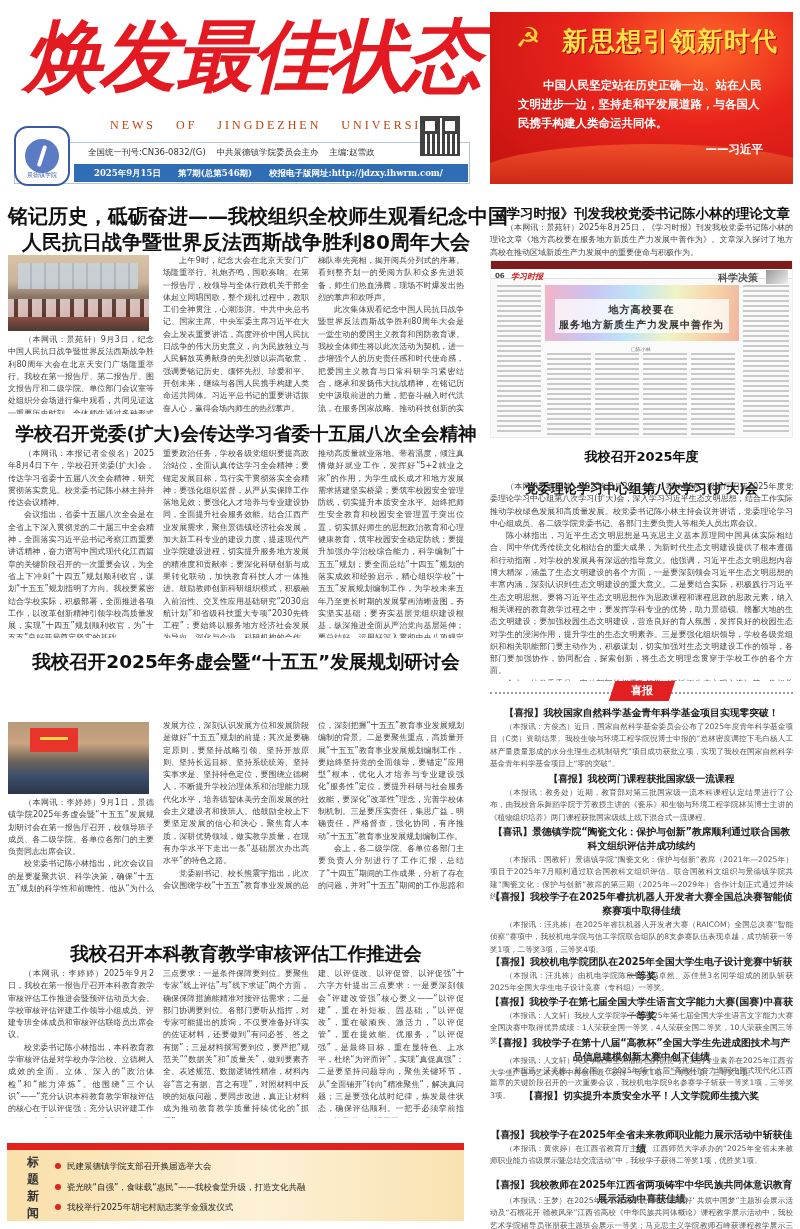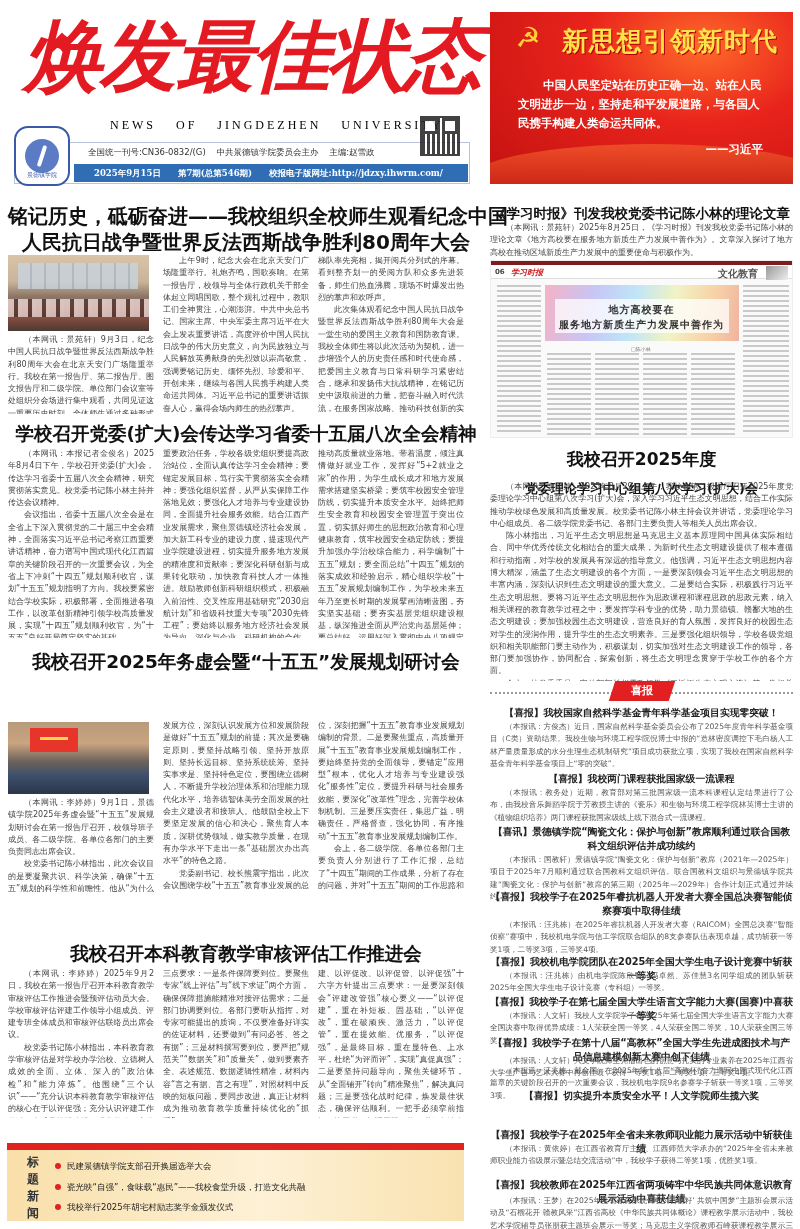--- a/index.html
+++ b/index.html
@@ -5,21 +5,21 @@
   * { box-sizing: border-box; margin: 0; padding: 0; }
   html, body { width: 800px; height: 1229px; background: #ffffff; overflow: hidden; }
   body { font-family: "DejaVu Sans", "Liberation Sans", sans-serif; color: #222; position: relative; }
 
   
   .masthead { position: absolute; left: 8px; top: 0; width: 460px; height: 190px; }
   .mast-title { position: absolute; left: 16px; top: 6px; width: 440px; height: 100px;
     font-family: "DejaVu Serif", "Liberation Serif", serif; font-weight: bold; font-style: italic;
     font-size: 78px; line-height: 100px; color: #e31a22; letter-spacing: -2px; white-space: nowrap; }
   .mast-en { position: absolute; left: 102px; top: 118px; font-family: "Liberation Serif", "DejaVu Serif", serif;
-    font-size: 12px; letter-spacing: 3px; color: #000000; white-space: nowrap; }
+    font-size: 12px; letter-spacing: 3px; color: #c2410c; white-space: nowrap; }
   .mast-en span { margin-right: 14px; }
   .mast-logo { position: absolute; left: 6px; top: 126px; width: 56px; height: 60px;
     border: 2px solid #3a5aa8; border-radius: 14px; background: #fff; display: flex; align-items: center; justify-content: center; }
   .mast-logo-inner { width: 34px; height: 34px; border-radius: 50%; background: #5b7bc4; position: relative; }
   .mast-logo-inner::after { content: ""; position: absolute; left: 15px; top: 6px; width: 4px; height: 22px; background: #fff; transform: rotate(18deg); border-radius: 2px; }
   .mast-logo-text { position: absolute; bottom: 4px; left: 0; width: 100%; text-align: center; font-size: 6px; color: #3a5aa8; }
   .mast-infobox { position: absolute; left: 6px; top: 142px; width: 456px; height: 42px; border: 1px solid #b8c4d8; }
   .mast-info1 { position: absolute; left: 80px; top: 147px; font-size: 8.5px; color: #333; white-space: nowrap; }
   .mast-info1 span { margin-right: 8px; }
   .mast-bar { position: absolute; left: 66px; top: 164px; width: 394px; height: 18px; background: #2f6db5;
@@ -53,41 +53,41 @@
   .a1-h { left: 8px; top: 203px; width: 476px; font-size: 20px; line-height: 26px; }
   .a1-photo { left: 8px; top: 255px; width: 141px; height: 76px;
     background: linear-gradient(180deg, #d9c4a8 0%, #c9b49a 35%, #8a7566 55%, #b15a4a 70%, #4b3a33 100%); }
   .a1-photo::before { content: ""; position: absolute; left: 10px; top: 8px; width: 120px; height: 26px; background: repeating-linear-gradient(90deg, #c7d4de 0 12px, #aab9c6 12px 14px); opacity: .8; }
   .a1-photo::after { content: ""; position: absolute; left: 0; top: 44px; width: 141px; height: 18px; background: repeating-linear-gradient(90deg, #f2f2f2 0 6px, #3a2e2a 6px 10px, #f6f6f6 10px 14px); opacity: .65; }
 
   
   .a2-h { left: 490px; top: 205px; width: 303px; font-size: 13.5px; }
   .a2-lead { left: 490px; top: 222px; width: 303px; }
   .a2-clip { position: absolute; left: 490px; top: 260px; width: 303px; height: 178px; background: #fafafa; border: 1px solid #eee; overflow: hidden; }
-  .a2-clip-top { position: absolute; left: 0; top: 0; width: 100%; height: 18px; border-top: 4px solid #7f1d1d; border-bottom: 1px solid #ddd; background: #fff; }
+  .a2-clip-top { position: absolute; left: 0; top: 0; width: 100%; height: 18px; border-top: 8px solid #7f1d1d; border-bottom: 1px solid #ddd; background: #fff; }
   .a2-clip-page { position: absolute; left: 4px; top: 3px; font-size: 7px; font-weight: bold; color: #444; }
   .a2-clip-brand { position: absolute; left: 20px; top: 2px; font-size: 8px; color: #c22; font-weight: bold; font-style: italic; }
   .a2-clip-section { position: absolute; right: 34px; top: 2px; font-size: 10px; font-weight: bold; color: #555; }
   .a2-clip-glyph { position: absolute; right: 4px; top: 1px; width: 22px; height: 14px; background: linear-gradient(135deg, #999, #eee); }
   .a2-clip-banner { position: absolute; left: 54px; top: 24px; width: 194px; height: 56px;
     background: linear-gradient(100deg, #f4b2c6 0%, #c7c6f5 25%, #bfe5f7 45%, #f1f3c4 65%, #f7d1a6 85%, #f0b3a0 100%); }
   .a2-clip-banner-in { position: absolute; left: 10px; top: 14px; width: 174px; height: 34px; background: rgba(255,255,255,.75); }
   .a2-clip-t1 { position: absolute; left: 0; top: 42px; width: 100%; text-align: center; font-family: "DejaVu Serif", serif; font-size: 10px; font-weight: bold; color: #333; letter-spacing: 1px; }
   .a2-clip-t2 { position: absolute; left: 0; top: 57px; width: 100%; text-align: center; font-family: "DejaVu Serif", serif; font-size: 10px; font-weight: bold; color: #333; letter-spacing: 1px; }
   .a2-clip-author { position: absolute; left: 140px; top: 85px; font-size: 5px; color: #777; }
   .fake-text { position: absolute; background: repeating-linear-gradient(180deg, #b9b9b9 0 2px, transparent 2px 5px); opacity: .75; }
 
   
   .a3-h { left: 8px; top: 421px; width: 476px; font-size: 18.5px; }
   .a3-c1 { left: 8px; top: 448px; width: 146px; height: 190px; }
   .a3-c2 { left: 163px; top: 448px; width: 146px; height: 190px; }
   .a3-c3 { left: 318px; top: 448px; width: 146px; height: 190px; }
 
   
-  .a4-h1 { left: 490px; top: 448px; width: 303px; font-size: 17px; }
+  .a4-h1 { left: 490px; top: 448px; width: 303px; font-size: 13px; }
   .a4-h2 { left: 490px; top: 464px; width: 303px; font-size: 13px; margin-top: 16px; }
   .a4-body { left: 490px; top: 481px; width: 303px; height: 200px; }
 
   
   .xb-line { position: absolute; left: 490px; top: 692px; width: 303px; border-top: 2px dotted #999; }
   .xb-tag { position: absolute; left: 612px; top: 681px; width: 60px; height: 20px; background: #e32021; color: #fff; font-size: 11px; line-height: 20px; text-align: center; font-weight: bold; transform: skewX(-18deg); }
   .xb-tag span { display: inline-block; transform: skewX(18deg); }
 
   
   .xb-item-h { position: absolute; left: 490px; width: 303px; text-align: center; font-size: 9.8px; font-weight: bold; color: #222; line-height: 14px; }
@@ -172,21 +172,21 @@
 </div>
 
 <div class="headline a2-h">《学习时报》刊发我校党委书记陈小林的理论文章</div>
 <div class="body-col a2-lead">
   <p>（本网讯：景苑轩）2025年8月25日，《学习时报》刊发我校党委书记陈小林的理论文章《地方高校要在服务地方新质生产力发展中善作为》。文章深入探讨了地方高校在推动区域新质生产力发展中的重要使命与积极作为。</p>
 </div>
 <div class="a2-clip">
   <div class="a2-clip-top">
     <span class="a2-clip-page">06</span>
     <span class="a2-clip-brand">学习时报</span>
-    <span class="a2-clip-section">文化教育</span>
+    <span class="a2-clip-section">科学决策</span>
     <span class="a2-clip-glyph"></span>
   </div>
   <div class="fake-text" style="left:6px;top:24px;width:44px;height:150px;"></div>
   <div class="a2-clip-banner">
     <div class="a2-clip-banner-in"></div>
   </div>
   <div class="a2-clip-t1">地方高校要在</div>
   <div class="a2-clip-t2">服务地方新质生产力发展中善作为</div>
   <div class="a2-clip-author">□陈小林</div>
   <div class="fake-text" style="left:56px;top:92px;width:44px;height:84px;"></div>

